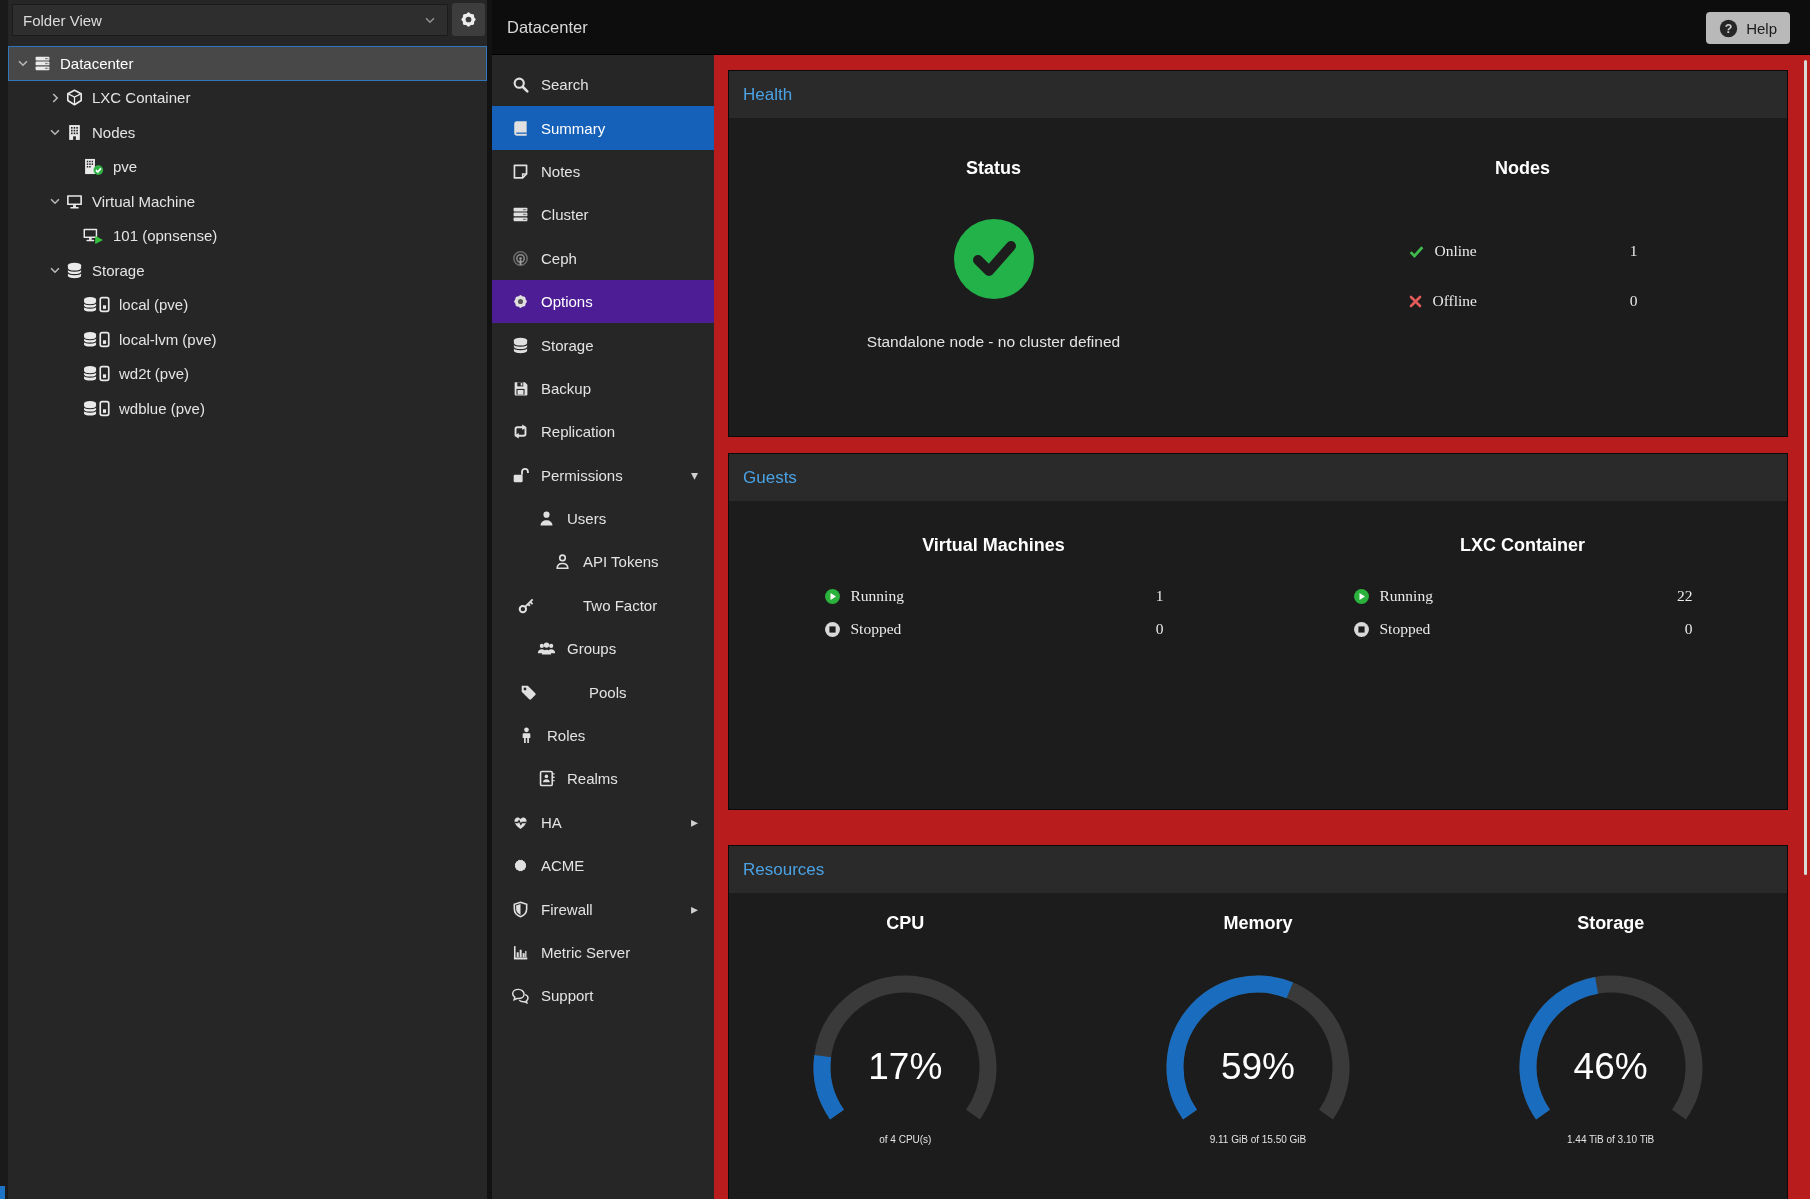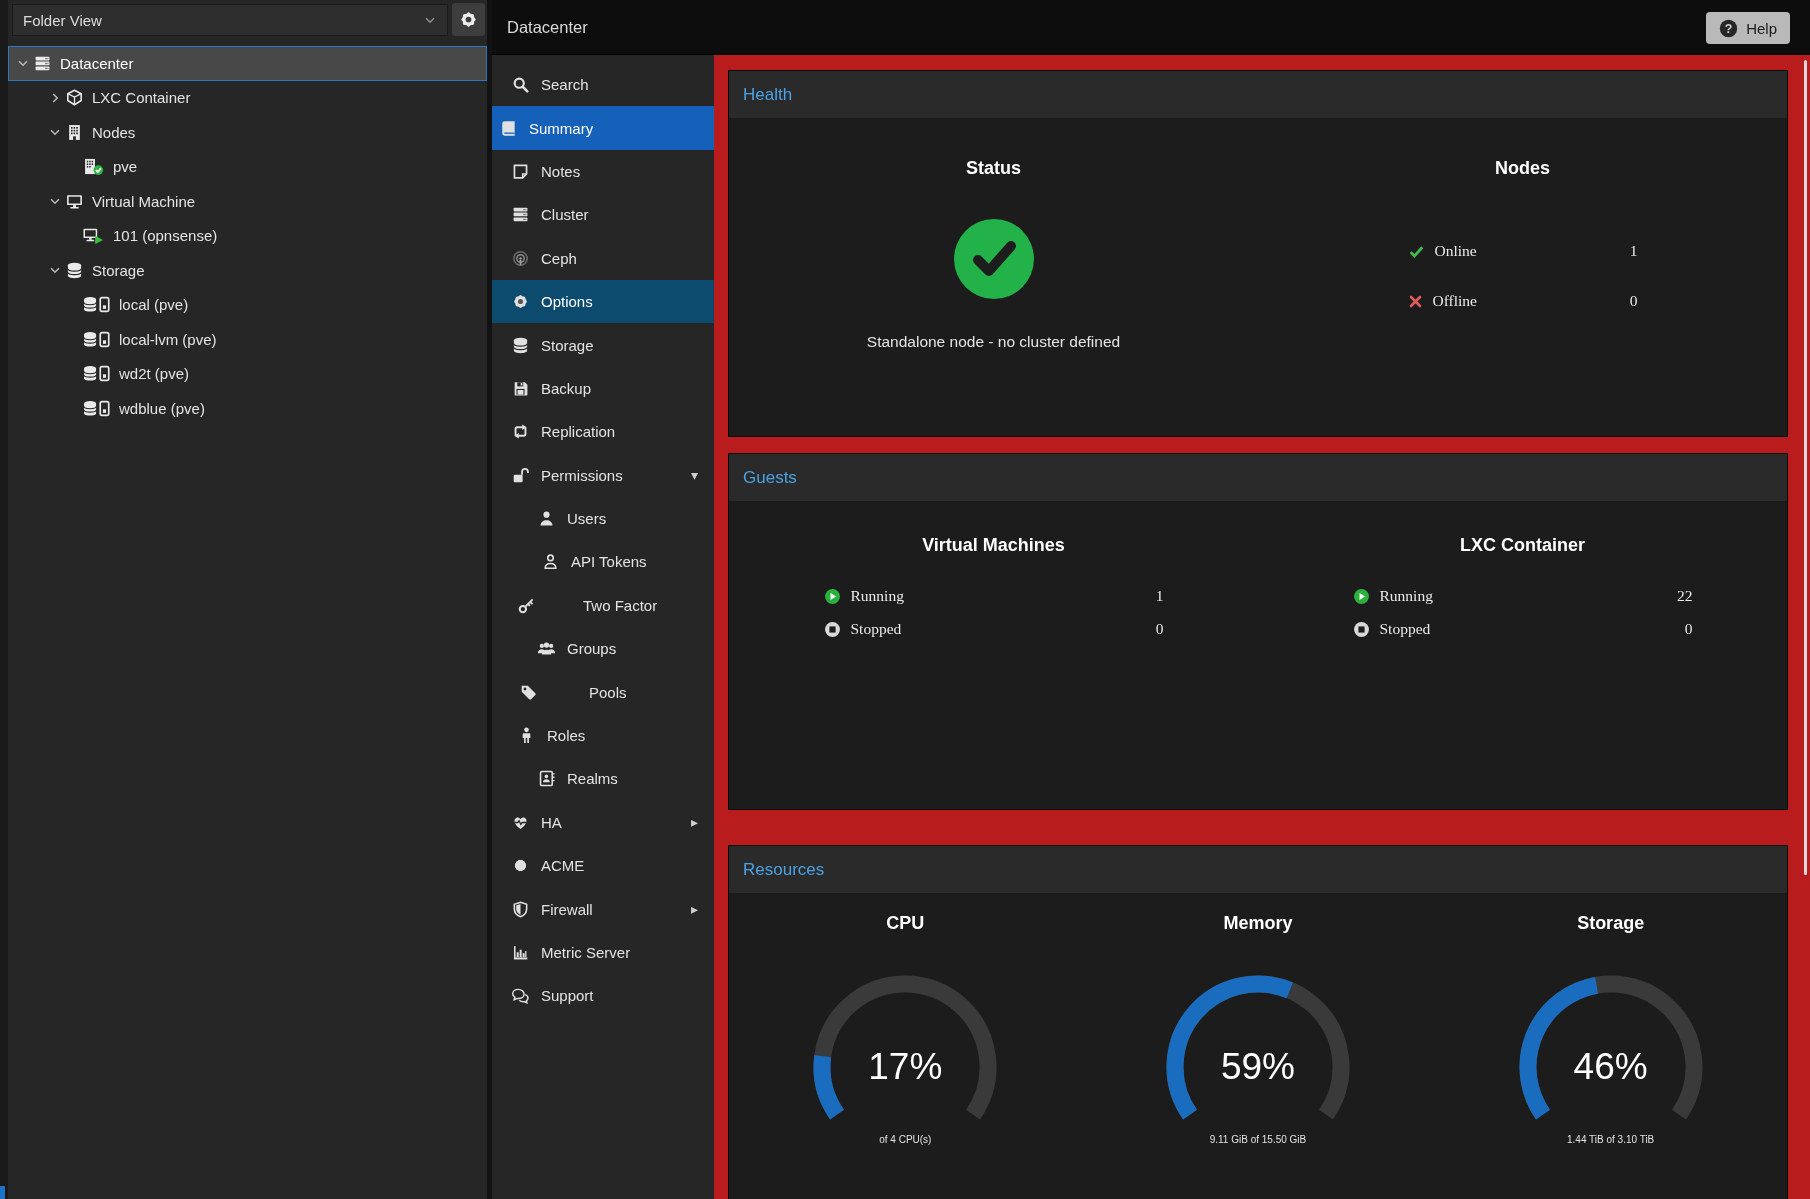--- a/index.html
+++ b/index.html
@@ -49,21 +49,21 @@
     background:#b9b9b9; border-radius:4px; color:#1b1b1b; font-size:15px;
     display:flex; align-items:center; gap:8px; cursor:default;
   }
 
   
   .menu-panel { position:absolute; left:492px; top:55px; width:222px; bottom:0; background:#262626; --cut:#262626; }
   .menu { padding-top:8px; }
   .menu-item { height:43.4px; display:flex; align-items:center; padding-left:18px; font-size:15px; color:#e3e3e3; position:relative; }
   .menu-item .m-ic { width:21px; margin-right:10px; color:#e0e0e0; justify-content:center; }
   .menu-item.selected { background:#1560b8; --cut:#1560b8; color:#fff; }
-  .menu-item.hover { background:#0c4a6e; --cut:#575757; color:#fff; }
+  .menu-item.hover { background:#4c1d95; --cut:#575757; color:#fff; }
   .menu-item .arrow { position:absolute; right:16px; color:#cfcfcf; font-size:14px; }
   .menu-item.ceph-row .m-ic { color:#a0a0a0; }
 
   
   .content { position:absolute; left:714px; top:55px; right:0; bottom:0; background:#b91c1c; overflow:hidden; }
   .panel { position:absolute; left:14px; width:1060px; border:1px solid #0a0a0a; }
   .panel-header { height:47px; line-height:47px; background:#2a2a2a; padding-left:14px; color:#4aa2e4; font-size:17px; }
   .panel-body { background:#1c1c1c; }
   #health { top:15px; }
   #health .panel-body { height:318px; }
@@ -342,21 +342,21 @@
   <div class="menu" id="menu">
       <div class="menu-item" style="padding-left: 18px;">
         <span class="icon m-ic">
           <svg width="17" height="17" viewBox="0 0 16 16">
             <circle cx="6.8" cy="6.8" r="4.3" fill="none" stroke="currentColor" stroke-width="2"></circle>
             <line x1="10.1" y1="10.1" x2="14.4" y2="14.4" stroke="currentColor" stroke-width="2.4" stroke-linecap="round"></line>
           </svg>
         </span>
         <span class="m-label">Search</span>
       </div>
-      <div class="menu-item selected" style="padding-left: 6px;">
+      <div class="menu-item selected" style="padding-left: 18px;">
         <span class="icon m-ic">
           <svg width="17" height="17" viewBox="0 0 16 16">
             <path d="M13.8 1.2v13.6H4.4a2.3 2.3 0 0 1-2.3-2.3V3.5a2.3 2.3 0 0 1 2.3-2.3z" fill="currentColor"></path>
             <path d="M4 12.4h9.8" stroke="var(--cut,#262626)" stroke-width="1.2"></path>
             <path d="M4.6 1.2v11" stroke="var(--cut,#262626)" stroke-width="0"></path>
           </svg>
         </span>
         <span class="m-label">Summary</span>
       </div>
       <div class="menu-item" style="padding-left: 18px;">
@@ -459,21 +459,21 @@
       </div>
       <div class="menu-item" style="padding-left: 44px;">
         <span class="icon m-ic">
           <svg width="17" height="17" viewBox="0 0 16 16">
             <circle cx="8" cy="4.4" r="2.9" fill="currentColor"></circle>
             <path d="M2.4 14.6c0-3.2 2.5-5 5.6-5s5.6 1.8 5.6 5z" fill="currentColor"></path>
           </svg>
         </span>
         <span class="m-label">Users</span>
       </div>
-      <div class="menu-item" style="padding-left: 48px;">
+      <div class="menu-item" style="padding-left: 60px;">
         <span class="icon m-ic">
           <svg width="17" height="17" viewBox="0 0 16 16">
             <circle cx="8" cy="4.6" r="2.6" fill="none" stroke="currentColor" stroke-width="1.5"></circle>
             <path d="M3 14.4c0-2.9 2.2-4.5 5-4.5s5 1.6 5 4.5z" fill="none" stroke="currentColor" stroke-width="1.5"></path>
           </svg>
         </span>
         <span class="m-label">API Tokens</span>
       </div>
       <div class="menu-item" style="padding-left: 24px; gap: 36px;">
         <span class="icon m-ic">

